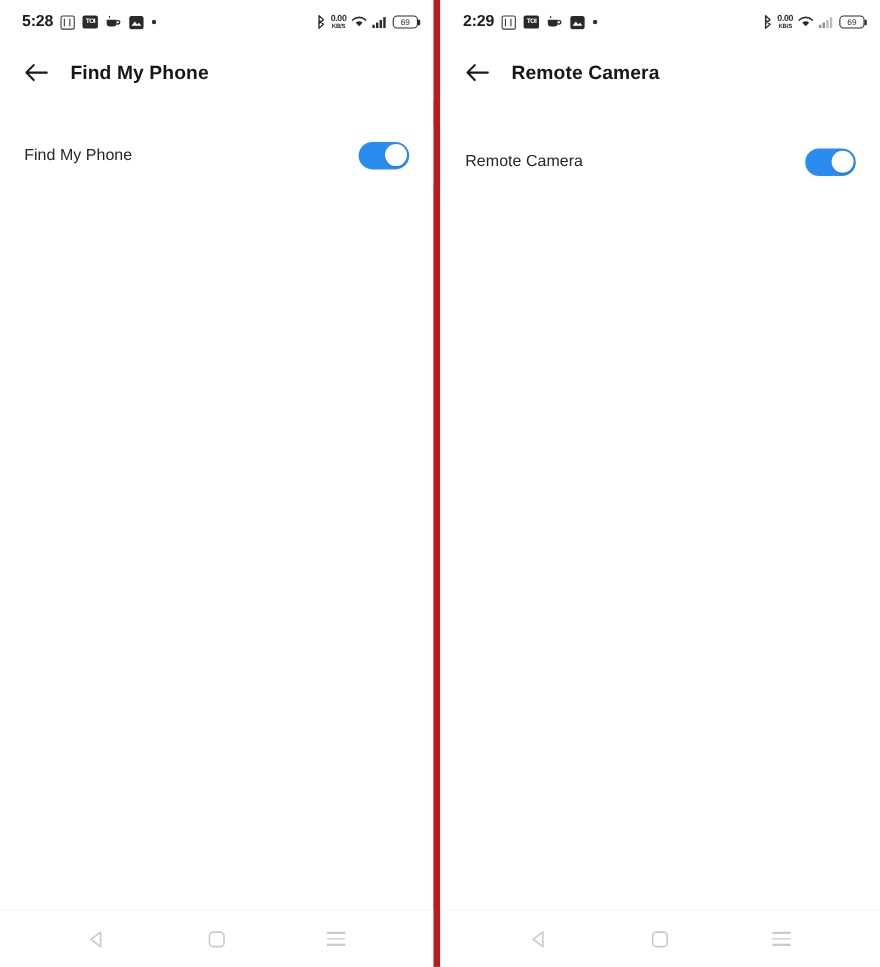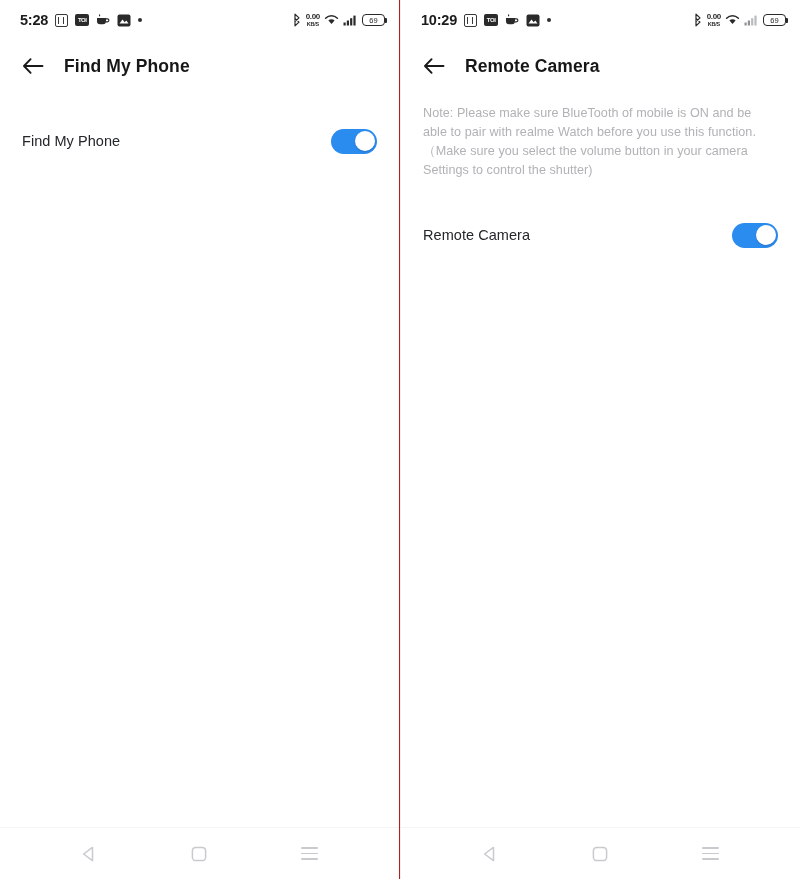--- a/index.html
+++ b/index.html
@@ -21,21 +21,21 @@
   }
 
   .phone {
     position: relative;
     height: 879px;
     background: #ffffff;
     display: flex;
     flex-direction: column;
     overflow: hidden;
   }
-  .phone.left  { width: 400px; border-right: 1px solid #b91c1c; }
+  .phone.left  { width: 400px; border-right: 6px solid #b91c1c; }
   .phone.right { width: 400px; border-left: 1px solid #eceef0; }
 
   
   .statusbar {
     height: 40px;
     flex: 0 0 40px;
     display: flex;
     align-items: center;
     justify-content: space-between;
     padding: 0 14px 0 20px;
@@ -335,21 +335,21 @@
             <i></i>
           </span>
       </span>
     </div>
   </div>
 
   <div class="phone right">
 
     <div class="statusbar">
       <div class="sb-left">
-        <span class="sb-time">10:29</span>
+        <span class="sb-time">2:29</span>
         <span class="nic-outline"></span>
         <span class="nic-filled">TOI</span>
         <span class="ic">
           <svg width="14" height="12" viewBox="0 0 14 12">
               <path d="M1 4h9v3.2a3 3 0 0 1-3 3H4a3 3 0 0 1-3-3V4z" fill="#2a2a2a"></path>
               <path d="M10 4.8h1.4a1.5 1.5 0 0 1 0 3H10" stroke="#2a2a2a" stroke-width="1.2" fill="none"></path>
               <path d="M3.4 2.2c.5-.7.2-1.3 0-1.7" stroke="#2a2a2a" stroke-width="1.1" fill="none"></path>
             </svg>
         </span>
         <span class="ic">
@@ -392,22 +392,20 @@
 
     <div class="appbar">
       <span class="back-btn">
         <svg width="22" height="18" viewBox="0 0 22 18">
             <path d="M8.6 2.2 2 9l6.6 6.8M2.3 9H20.5" stroke="#1a1a1a" stroke-width="1.9" fill="none" stroke-linecap="round" stroke-linejoin="round"></path>
           </svg>
       </span>
       <span class="page-title">Remote Camera</span>
     </div>
 
-    <div class="desc">Note: Please make sure BlueTooth of mobile is ON and be able to pair with realme Watch before you use this function.
-（Make sure you select the volume button in your camera Settings to control the shutter)</div>
 
     <div class="setting-row">
       <span class="setting-label">Remote Camera</span>
       <span class="toggle">
         <span class="knob"></span>
       </span>
     </div>
 
     <div class="spacer"></div>
 

